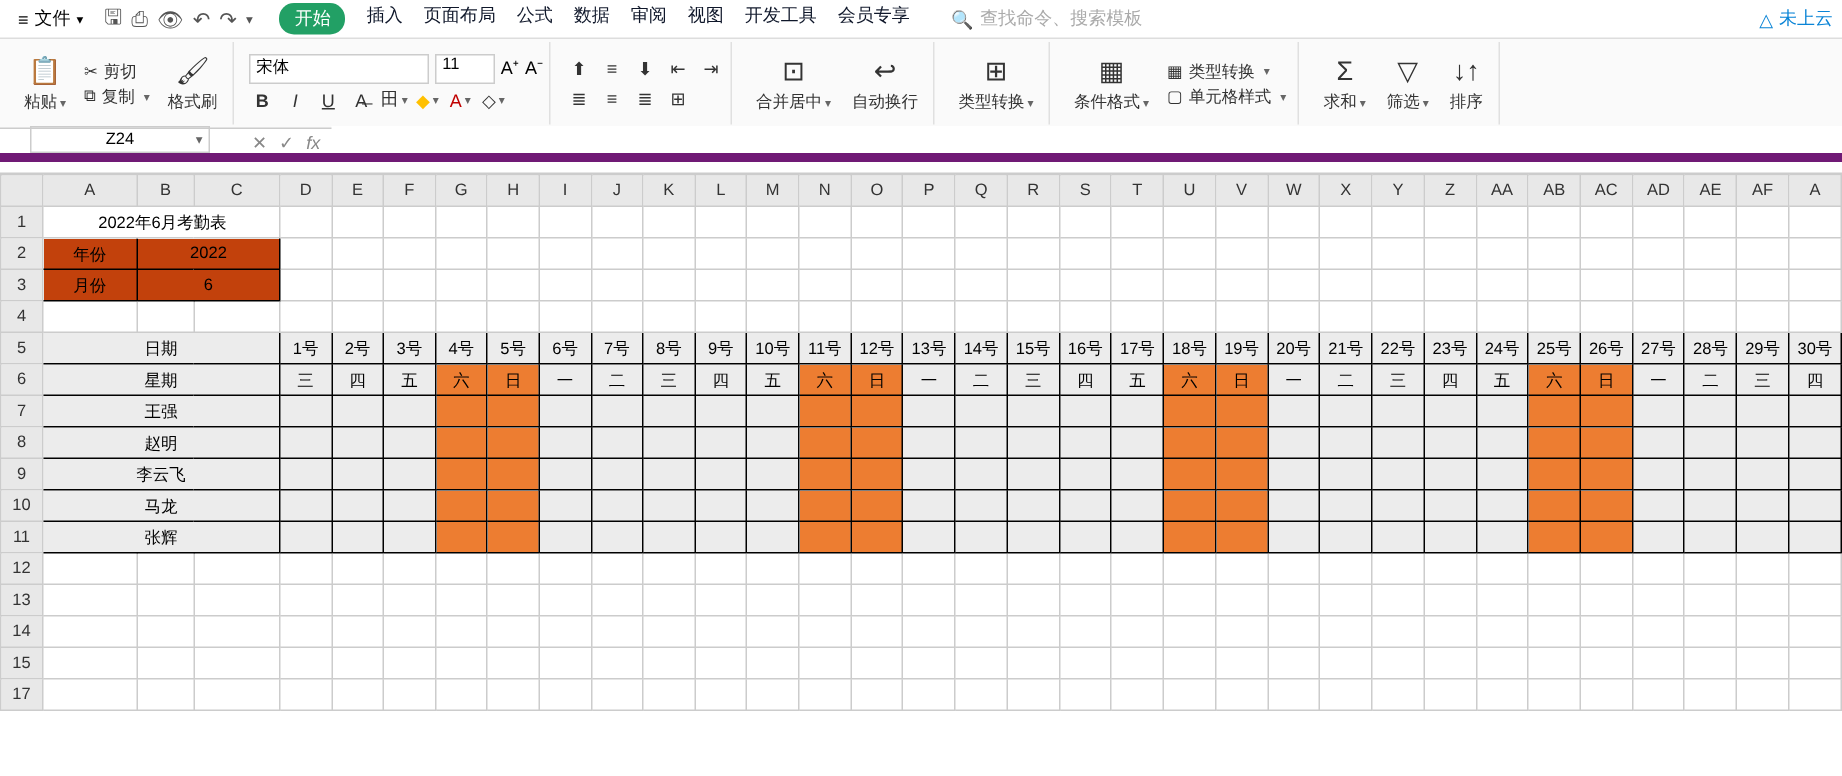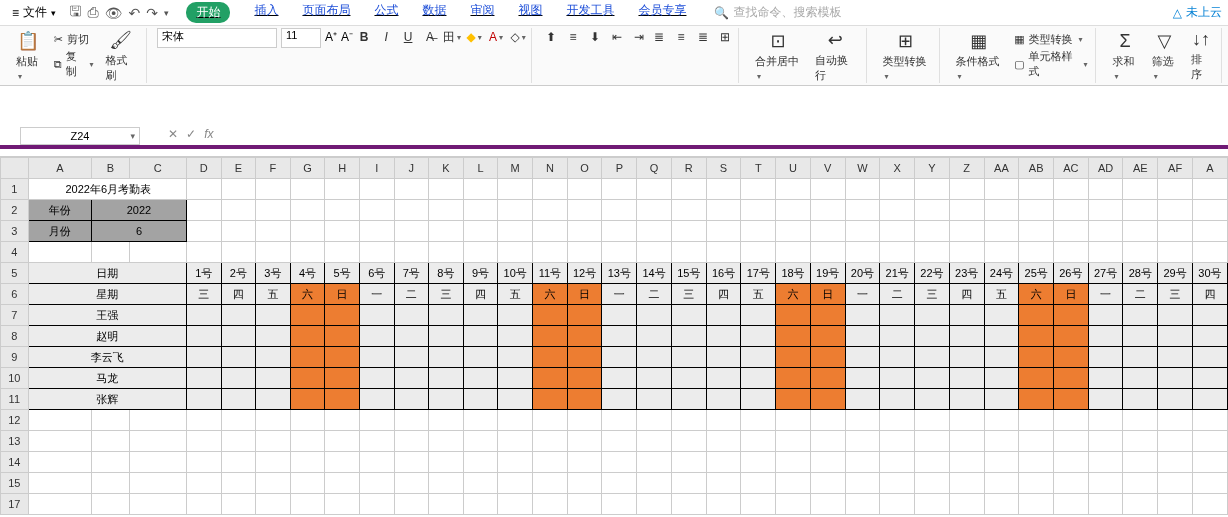--- a/index.html
+++ b/index.html
@@ -3,62 +3,62 @@
 <meta charset="utf-8">
 <style>
 * { box-sizing: border-box; margin: 0; padding: 0; font-family: "Microsoft YaHei", sans-serif; }
 body { background: #fff; font-size: 12px; overflow: hidden; width: 1228px; height: 517px; }
 
 
 .menubar { height: 26px; display: flex; align-items: center; padding: 0 6px; gap: 8px; border-bottom: 1px solid #ddd; }
 .menubar .file-btn { display: flex; align-items: center; gap: 4px; padding: 2px 6px; }
 .menubar .qat { display: flex; gap: 6px; align-items: center; }
 .menubar .qat span { color: #555; font-size: 14px; }
-.menubar .tabs { display: flex; gap: 24px; margin-left: 10px; text-decoration: underline; }
-.menubar .tab { color: #1d4ed8; cursor: pointer; }
+.menubar .tabs { display: flex; gap: 14px; margin-left: 10px; }
+.menubar .tab { color: #0f172a; cursor: pointer; }
 .menubar .tab.active { background: #22a065; color: #fff; padding: 2px 10px; border-radius: 10px; }
 .menubar .search { margin-left: 20px; color: #aaa; display: flex; align-items: center; gap: 4px; }
 .menubar .right { margin-left: auto; display: flex; align-items: center; gap: 4px; color: #0a84d6; }
 
 
 .ribbon { height: 60px; display: flex; align-items: center; padding: 2px 6px; gap: 6px; border-bottom: 1px solid #ccc; background: #fafafa; }
-.rgroup { display: flex; flex-direction: row; gap: 2px; padding: 0 4px; border-right: 1px solid #e0e0e0; height: 100%; justify-content: center; }
+.rgroup { display: flex; flex-direction: column; gap: 2px; padding: 0 4px; border-right: 1px solid #e0e0e0; height: 100%; justify-content: center; }
 .rgroup.row { flex-direction: row; align-items: center; }
 .bigbtn { display: flex; flex-direction: column; align-items: center; gap: 2px; padding: 2px 6px; font-size: 11px; color: #333; }
 .bigbtn .ico { font-size: 18px; }
 .smallbtn { display: flex; align-items: center; gap: 4px; font-size: 11px; padding: 1px 4px; color: #333; }
 .font-select { display: flex; gap: 4px; }
 .font-select select, .font-select .sel { height: 20px; font-size: 11px; border: 1px solid #ccc; padding: 0 4px; background: #fff; }
 .sel.name { width: 120px; } .sel.size { width: 40px; }
 .btnrow { display: flex; gap: 4px; }
 .btnrow span { width: 18px; height: 18px; display: flex; align-items: center; justify-content: center; font-size: 12px; color: #333; }
 .drop::after { content: "▾"; font-size: 8px; margin-left: 2px; color: #666; }
 
 
-.fxbar { height: 22px; display: flex; align-items: flex-start; border-bottom: 4px solid #701a75; margin-top: 41px; }
+.fxbar { height: 22px; display: flex; align-items: flex-end; border-bottom: 6px solid #701a75; }
 .namebox { width: 120px; border: 1px solid #ccc; margin: 0 20px; height: 18px; display: flex; align-items: center; justify-content: center; font-size: 11px; position: relative; }
 .namebox::after { content: "▾"; position: absolute; right: 4px; font-size: 9px; color: #666; }
 .fxbar .fxbtns { display: flex; gap: 8px; color: #888; padding: 0 8px; }
 .fxbar .fxinput { flex: 1; height: 18px; border: none; }
 
 
 .spacer { height: 8px; border-bottom: 1px solid #ccc; }
 
 
 .grid { position: relative; }
 table.sheet { border-collapse: collapse; table-layout: fixed; }
 table.sheet th, table.sheet td { border: 1px solid #ccc; font-size: 11px; text-align: center; height: 21px; overflow: hidden; white-space: nowrap; }
 table.sheet th { background: #e8e8e8; font-weight: normal; color: #333; }
 table.sheet th.rowhdr { width: 28px; }
 table.sheet th.colhdr { }
 .corner { width: 28px; background: #e8e8e8; }
 col.cA { width: 64px; } col.cB { width: 38px; } col.cC { width: 58px; }
 col.cn { width: 35px; }
 td.bordered { border: 1px solid #000 !important; background: #ececec; }
-td.peach { background: #a3a3a3; border: 1px solid #000 !important; }
+td.peach { background: #c2410c; border: 1px solid #000 !important; }
 td.orange { background: #ed7d31 !important; }
 th.selcol { background: #cde3c0; }
 .redtext { color: #ff0000; font-weight: bold; font-size: 14px; text-align: center; }
 td.alignleft { text-align: left; padding-left: 2px; }
 </style>
 </head>
 <body>
 
 <div class="menubar">
   <div class="file-btn">

